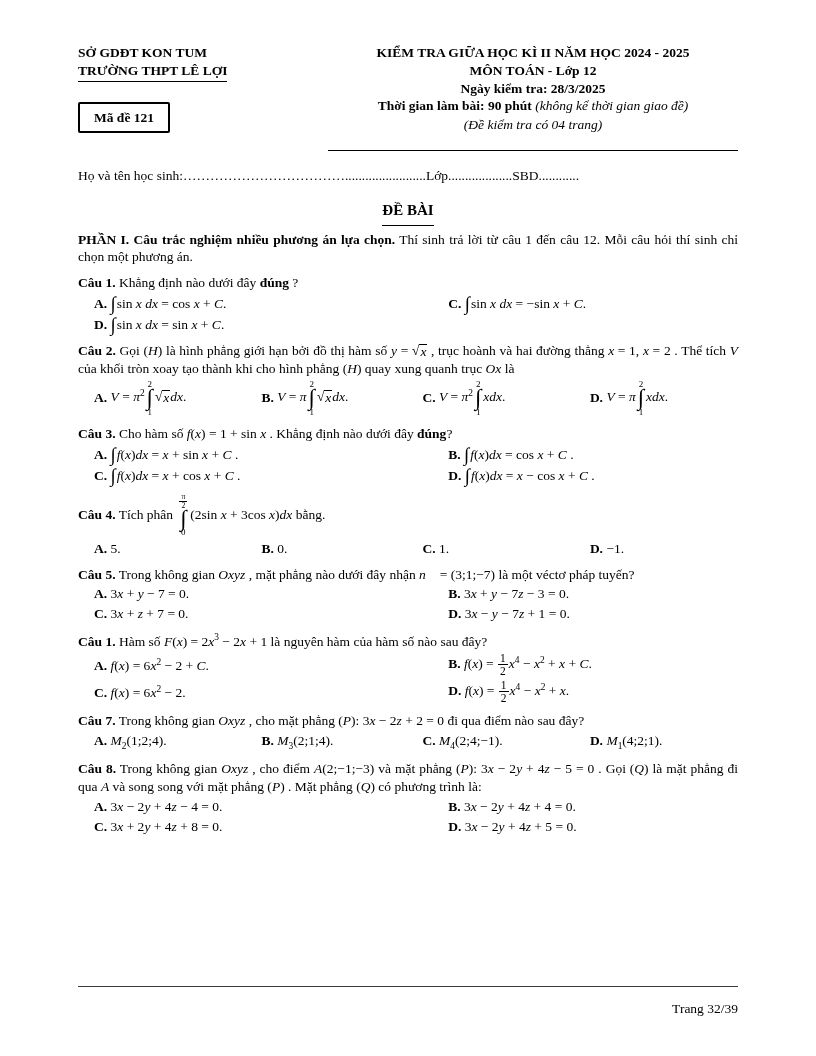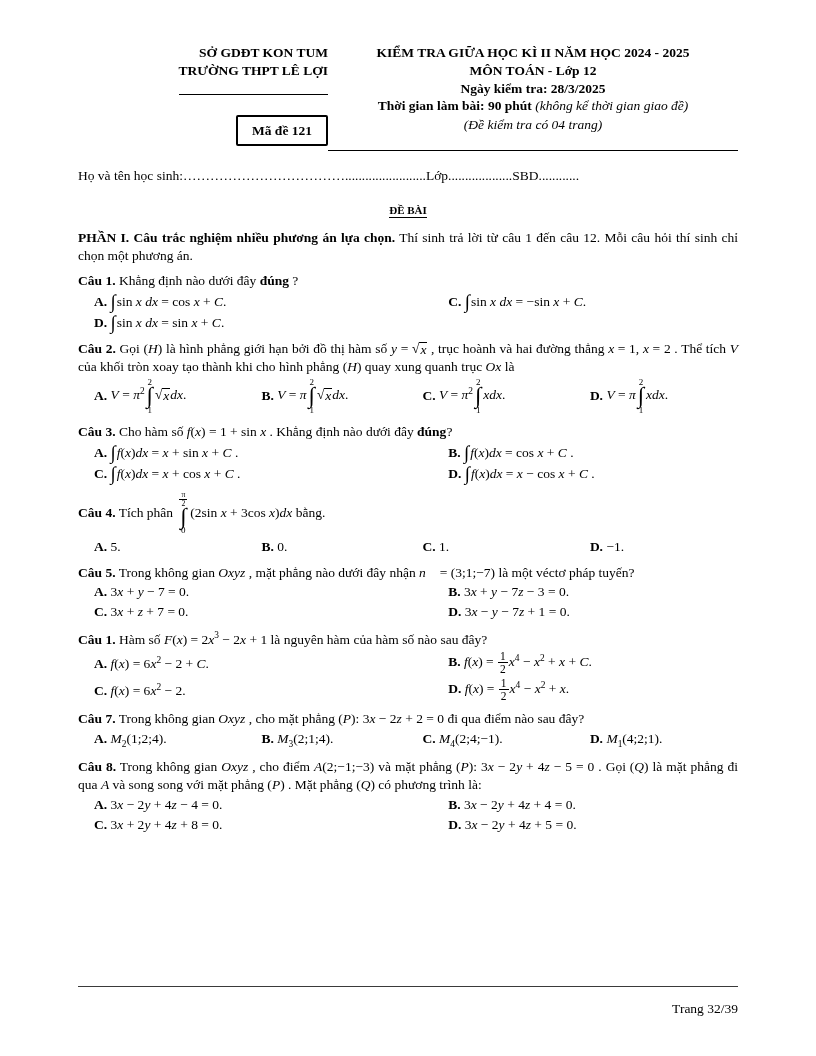--- a/index.html
+++ b/index.html
@@ -7,36 +7,36 @@
   body { display:flex; justify-content:center; }
   .page {
     width:816px; height:1056px; position:relative; overflow:hidden;
     background:#fff; color:#000;
     padding:44px 78px 0 78px;
     font-family:"Liberation Serif","DejaVu Serif",serif;
     font-size:13.5px; line-height:1.32;
   }
   
   .hdr { display:flex; }
-  .hdr-left { width:250px; flex-shrink:0; text-align:right; }
+  .hdr-left { width:250px; flex-shrink:0; text-align:left; }
   .dept { font-weight:bold; }
-  .school { font-weight:bold; display:inline-block; border-bottom:1.3px solid #000; padding-bottom:14px; }
+  .school { font-weight:bold; display:inline-block; border-bottom:1.3px solid #000; padding-bottom:1px; }
   .made-wrap { margin-top:20px; }
   .made-box { display:inline-block; border:2px solid #000; border-radius:2px; padding:5px 14px; font-weight:bold; }
   .hdr-right { flex:1; text-align:center; }
   .h-title, .h-subject, .h-date { font-weight:bold; }
   .h-duration b { font-weight:bold; }
   .h-duration i { font-style:italic; font-weight:normal; }
   .h-pages { border-bottom:1.3px solid #000; padding-bottom:16px; margin-top:1px; }
   .h-pages i { font-style:italic; }
   
   .student-line { margin-top:16px; }
   
   .de-bai { text-align:center; margin:16px 0 10px; }
-  .de-bai span { font-weight:bold; border-bottom:1.5px solid #000; padding-bottom:1px; font-size:11px; }
+  .de-bai span { font-weight:bold; border-bottom:1.5px solid #000; padding-bottom:7px; font-size:15px; }
   
   .part1 { text-align:justify; }
   .part1 b { font-weight:bold; }
   
   .q-text { margin-top:8px; text-align:justify; }
   .q-num { font-weight:bold; }
   .opts { display:grid; margin:2px 0 2px 16px; row-gap:2px; align-items:center; }
   .cols-2 { grid-template-columns:55% 45%; }
   .cols-4 { grid-template-columns:26% 25% 26% 23%; }
   .opt { padding-right:6px; }

